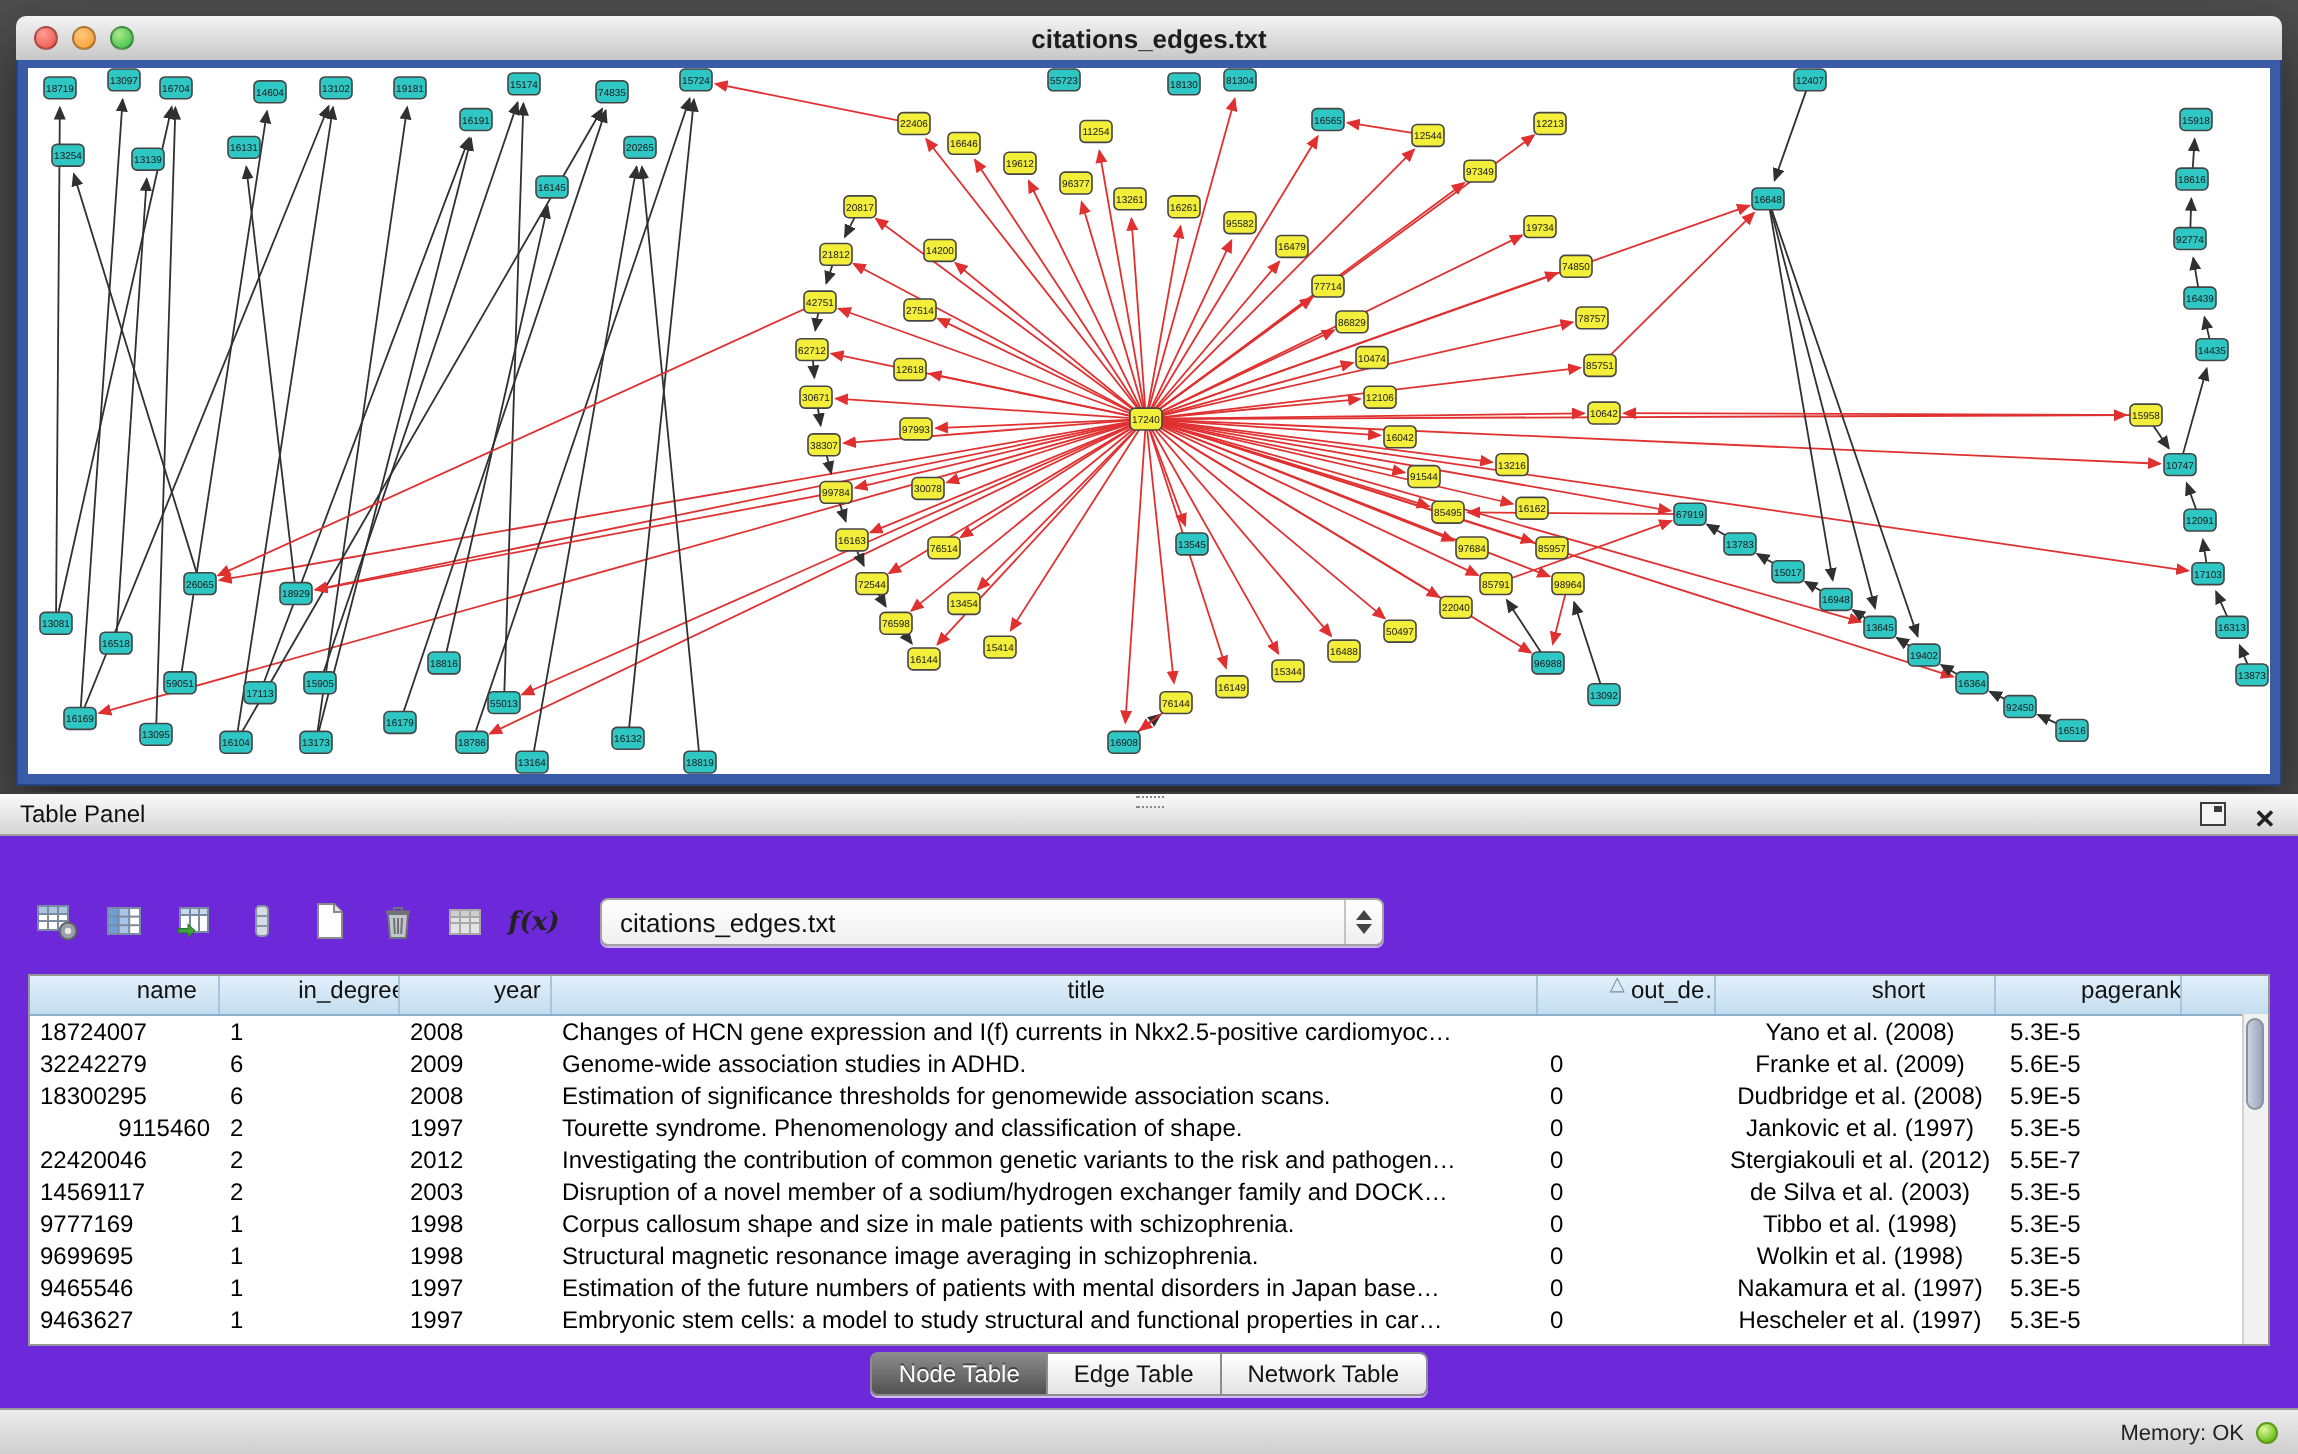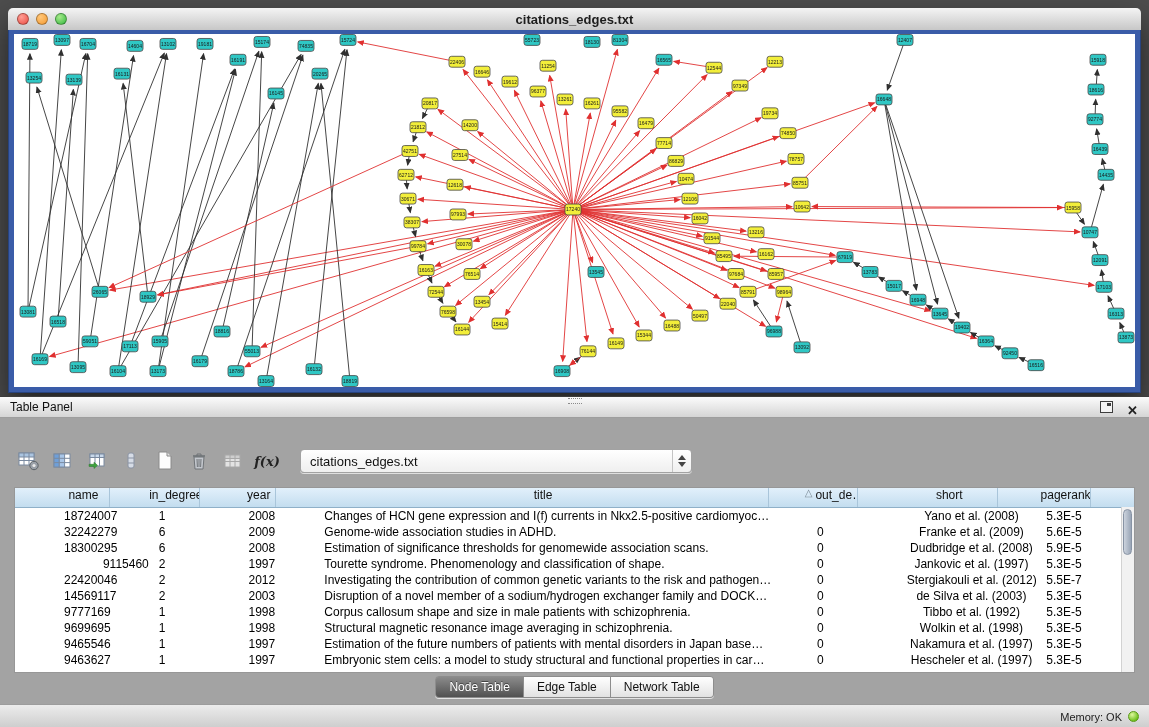--- a/index.html
+++ b/index.html
@@ -20,21 +20,21 @@
   .light.zoom{background:radial-gradient(circle at 35% 30%,#a7ea8b,#34b83f);}
   .wintitle{font-size:13px;font-weight:bold;color:#1d1d1d;}
   .viewframe{position:absolute;top:22px;left:0;right:0;bottom:0;background:#3a5ca8;
     border:1px solid #27437e;border-top:none;padding:4px 5px 5px;box-sizing:border-box;}
   .canvas{width:100%;height:100%;background:#ffffff;overflow:hidden;}
   .canvas svg{width:100%;height:100%;display:block;}
   .gnode text{font-size:5px;fill:#1a1a1a;}
 
   
   .table-panel{position:absolute;left:0;top:396px;width:1149px;height:331px;
-    background:#a3a3a3;border-top:1px solid #3c3c3c;}
+    background:#6d28d9;border-top:1px solid #3c3c3c;}
   .panel-header{position:absolute;top:0;left:0;right:0;height:21px;
     background:linear-gradient(#fbfbfb,#d5d5d5);border-bottom:1px solid #9e9e9e;
     display:flex;align-items:center;padding:0 10px;box-sizing:border-box;}
   .panel-title{font-size:12px;color:#111;}
   .hspacer{flex:1;}
   .grip{position:absolute;left:50%;top:1px;width:14px;height:4px;margin-left:-7px;
     border-top:1px dotted #8a8a8a;border-bottom:1px dotted #8a8a8a;}
   .float-icon{width:11px;height:10px;border:1px solid #3d3d3d;position:relative;margin-right:14px;background:#f4f4f4;}
   .float-icon::after{content:"";position:absolute;right:1px;top:1px;width:4px;height:3px;background:#3d3d3d;}
   .close-x{width:12px;height:12px;position:relative;}
@@ -52,21 +52,21 @@
   .tri-up{width:0;height:0;border:4px solid transparent;border-bottom:5px solid #444;margin-top:-3px;}
   .tri-dn{width:0;height:0;border:4px solid transparent;border-top:5px solid #444;margin-bottom:-3px;}
 
   .table-box{position:absolute;left:14px;top:90px;width:1121px;height:186px;background:#fff;
     border:1px solid #979797;box-sizing:border-box;}
   .thead{display:flex;height:19px;background:linear-gradient(#e2f0fb,#c3ddef);border-bottom:1px solid #8fb0c8;}
   .th{box-sizing:border-box;border-right:1px solid #a9c5da;display:flex;align-items:flex-start;
     justify-content:center;font-size:12px;color:#111;gap:3px;overflow:hidden;white-space:nowrap;padding-left:43px;}
   .th.filler{flex:1;border-right:none;}
   .sort-tri{color:#7d8d99;font-size:10px;line-height:10px;}
-  .tr{display:flex;height:16px;padding-left:44px;}
+  .tr{display:flex;height:16px;}
   .td{box-sizing:border-box;padding:0 5px;font-size:12px;line-height:16px;color:#000;
     white-space:nowrap;overflow:hidden;}
   .vscroll{position:absolute;top:19px;right:0;bottom:0;width:12px;background:#f1f1f1;border-left:1px solid #d2d2d2;}
   .vthumb{position:absolute;top:2px;left:1px;width:9px;height:46px;border-radius:5px;
     background:linear-gradient(90deg,#ccd3dd,#99a5b6);border:1px solid #8793a4;box-sizing:border-box;}
 
   .tabs{position:absolute;top:279px;left:0;width:100%;display:flex;justify-content:center;}
   .seg{display:flex;border:1px solid #8d8d8d;border-radius:4px;overflow:hidden;height:20px;
     box-shadow:0 1px 0 rgba(255,255,255,.7);}
   .seg-btn{padding:0 13px;font-size:12px;line-height:20px;background:linear-gradient(#ffffff,#e2e2e2);
@@ -887,21 +887,21 @@
           <div class="td" style="width: 90px; text-align: left;">0</div>
           <div class="td" style="width: 140px; text-align: center;">de Silva et al. (2003)</div>
           <div class="td" style="width: 93px; text-align: left;">5.3E-5</div>
         </div>
         <div class="tr">
           <div class="td" style="width: 95px; text-align: left;">9777169</div>
           <div class="td" style="width: 90px; text-align: left;">1</div>
           <div class="td" style="width: 76px; text-align: left;">1998</div>
           <div class="td" style="width: 494px; text-align: left;">Corpus callosum shape and size in male patients with schizophrenia.</div>
           <div class="td" style="width: 90px; text-align: left;">0</div>
-          <div class="td" style="width: 140px; text-align: center;">Tibbo et al. (1992)</div>
+          <div class="td" style="width: 140px; text-align: center;">Tibbo et al. (1998)</div>
           <div class="td" style="width: 93px; text-align: left;">5.3E-5</div>
         </div>
         <div class="tr">
           <div class="td" style="width: 95px; text-align: left;">9699695</div>
           <div class="td" style="width: 90px; text-align: left;">1</div>
           <div class="td" style="width: 76px; text-align: left;">1998</div>
           <div class="td" style="width: 494px; text-align: left;">Structural magnetic resonance image averaging in schizophrenia.</div>
           <div class="td" style="width: 90px; text-align: left;">0</div>
           <div class="td" style="width: 140px; text-align: center;">Wolkin et al. (1998)</div>
           <div class="td" style="width: 93px; text-align: left;">5.3E-5</div>

